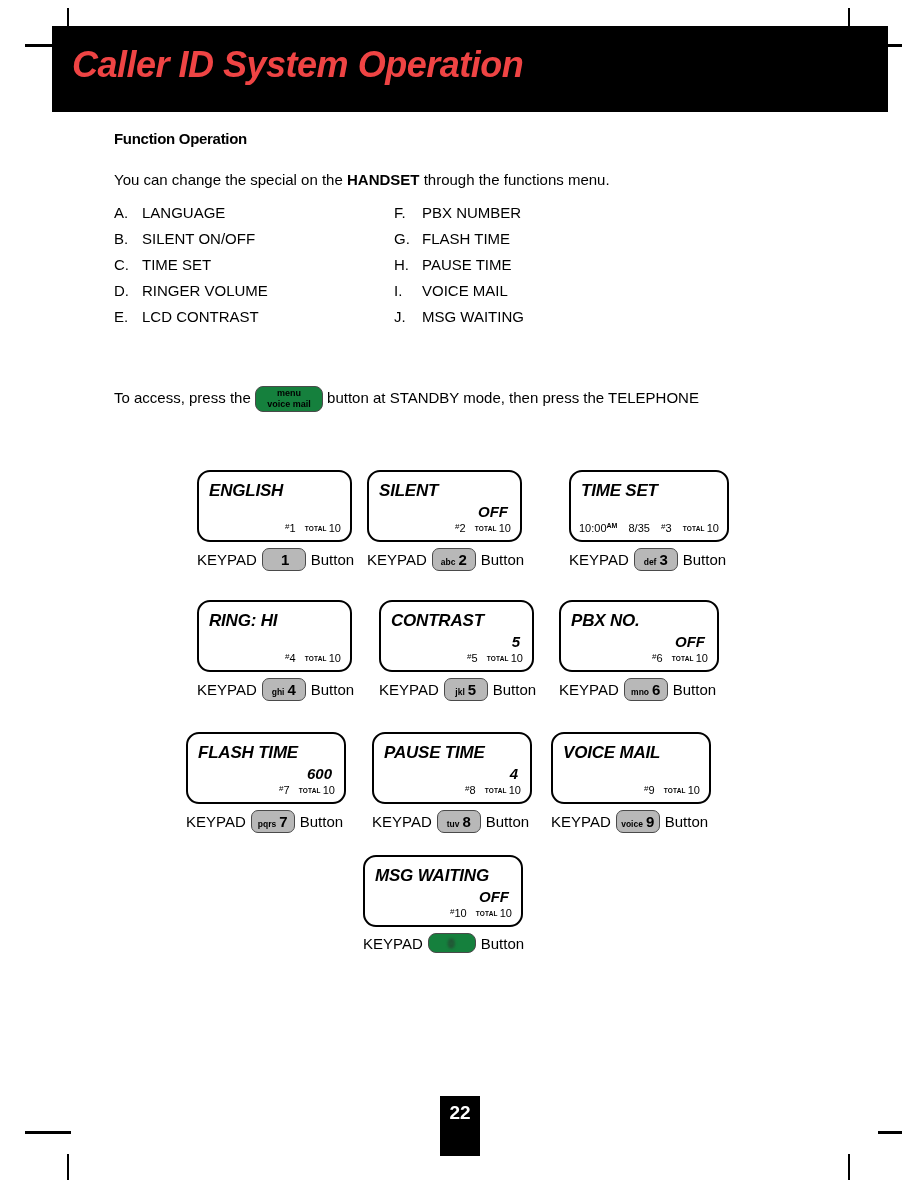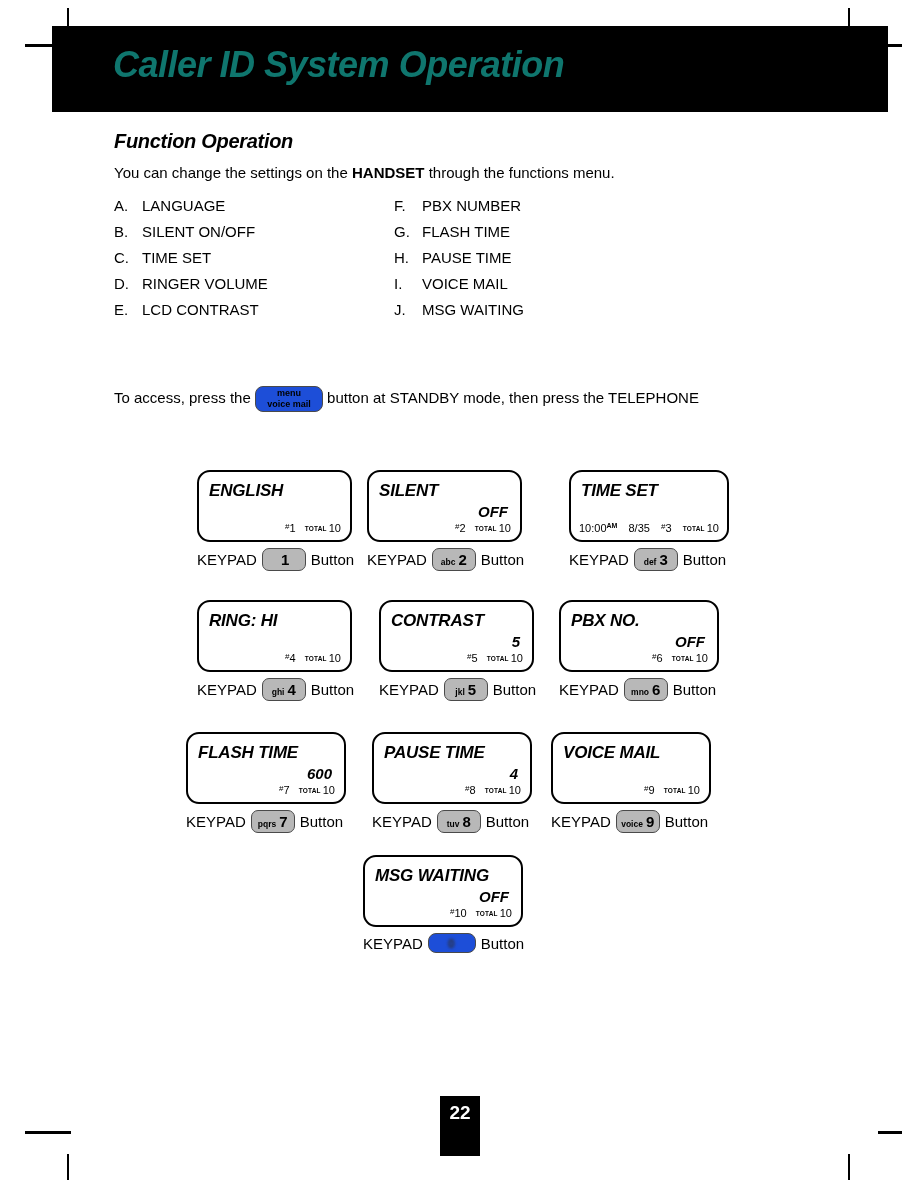--- a/index.html
+++ b/index.html
@@ -36,41 +36,39 @@
     left: 52px;
     top: 26px;
     width: 836px;
     height: 86px;
     background: #000000;
   }
   #header-title {
     position: absolute;
     left: 72px;
     top: 44px;
-    color: #0f766e;
+    color: #ef4444;
     font-size: 36px;
     font-weight: bold;
     font-style: italic;
     letter-spacing: -0.5px;
     white-space: nowrap;
-    margin-left: 41px;
   }
 
   
   #content {
     position: absolute;
     left: 114px;
     top: 130px;
     width: 700px;
   }
   #section-heading {
-    font-size: 20px;
-    font-weight: bold;
-    font-style: italic;
-    margin: 0 0 10px 0;
+    font-size: 15px;
+    font-weight: bold;
+    margin: 0 0 23px 0;
     letter-spacing: -0.3px;
   }
   .para {
     font-size: 15px;
     margin: 0 0 9px 0;
     line-height: 1.35;
   }
   .para b { font-weight: bold; }
 
   
@@ -101,21 +99,21 @@
     width: 690px;
     font-size: 15px;
     line-height: 30px;
     text-align: justify;
   }
   #access-note .line2 { text-align: left; }
 
   
   .key {
     display: inline-block;
-    background: #1d4ed8;
+    background: #15803d;
     border: 1.5px solid #4a4a4a;
     border-radius: 7px;
     text-align: center;
     vertical-align: middle;
     box-sizing: border-box;
     position: relative;
   }
   .key-menu {
     width: 68px;
     height: 26px;
@@ -255,21 +253,21 @@
 <div class="crop crop-h cm-bl-h"></div>
 <div class="crop crop-v cm-br-v"></div>
 <div class="crop crop-h cm-br-h"></div>
 
 <div id="header-banner"></div>
 <div id="header-title">Caller ID System Operation</div>
 
 <div id="content">
   <div id="section-heading">Function Operation</div>
 
-  <p class="para"><span>You can change the settings on the </span><b>HANDSET</b><span> through the functions menu.</span></p>
+  <p class="para"><span>You can change the special on the </span><b>HANDSET</b><span> through the functions menu.</span></p>
 
 
   <div id="function-list">
     <div class="fn-row">
       <div class="fn-cell left">
           <span class="fn-letter">A.</span>
           <span class="fn-label">LANGUAGE</span>
         </div>
       <div class="fn-cell">
           <span class="fn-letter">F.</span>

